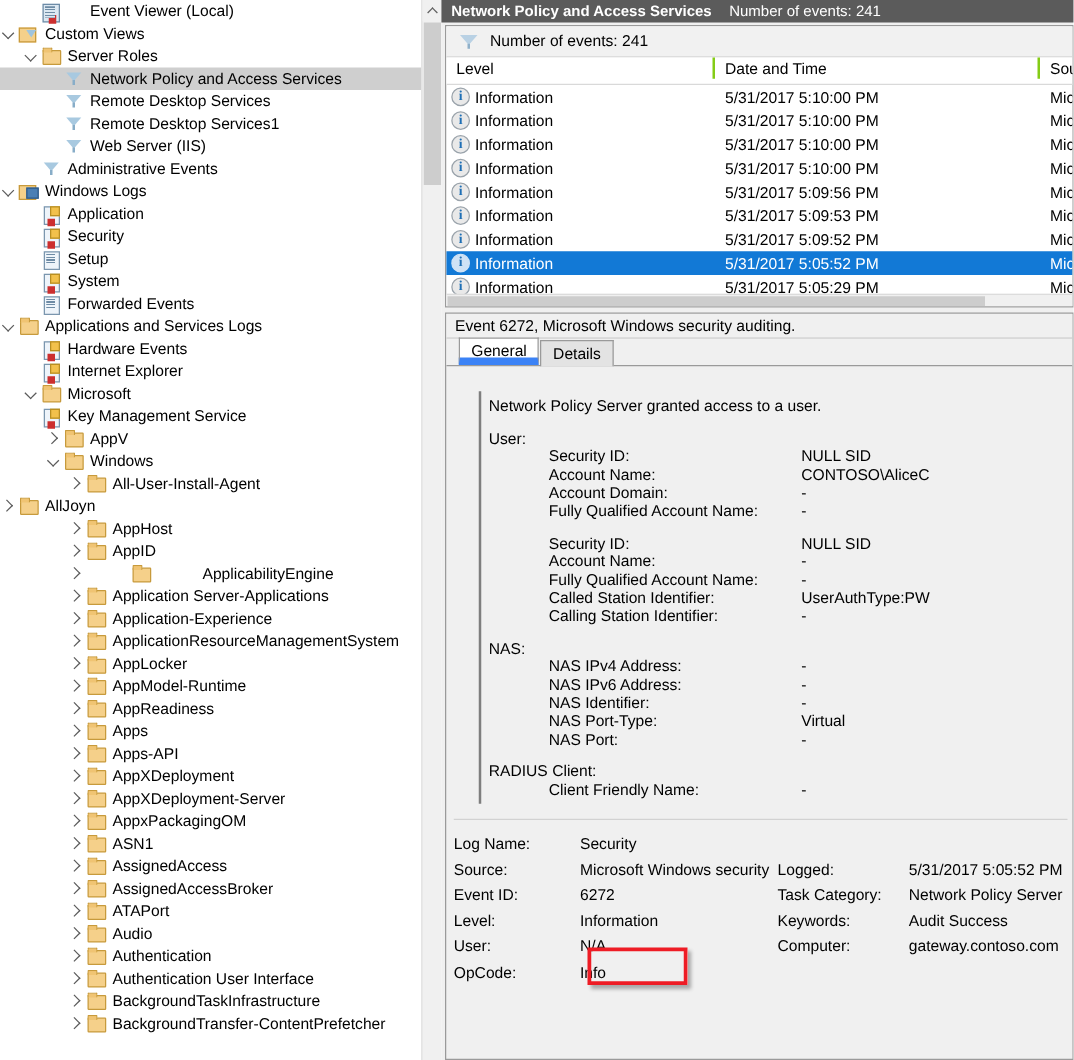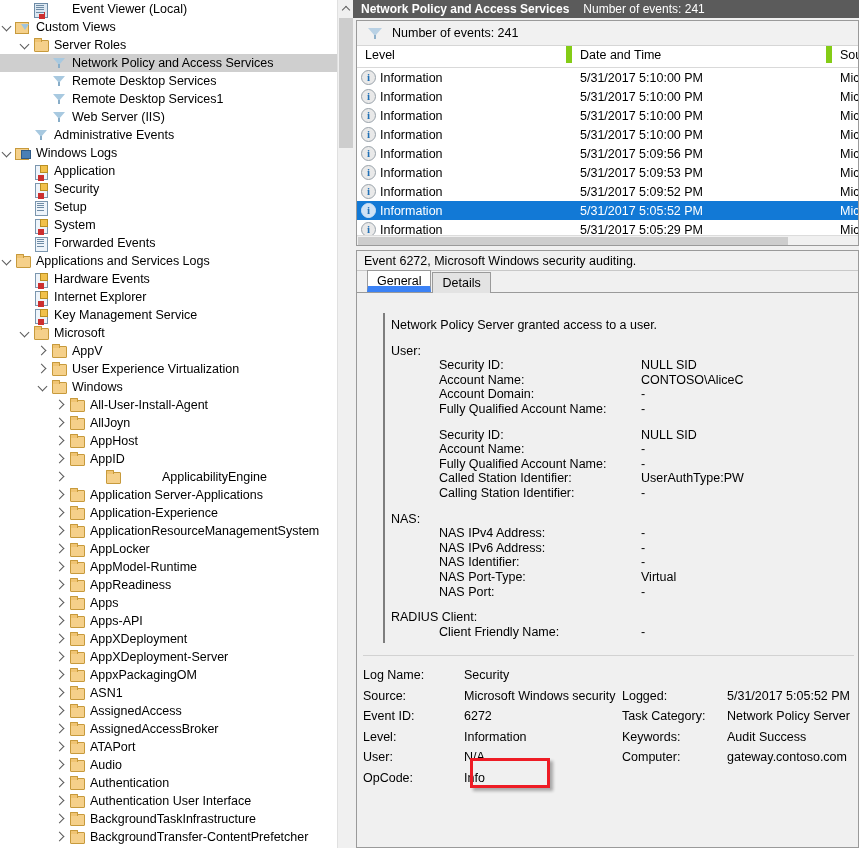--- a/index.html
+++ b/index.html
@@ -209,21 +209,21 @@
 
   #col-head {
     display: flex; height: 22px;
     background: #ffffff;
     border-bottom: 1px solid #d9d9d9;
     font-size: 12.5px;
   }
   #col-head .ch {
     display: flex; align-items: center;
     padding-left: 8px;
-    border-right: 6px solid #84cc16;
+    border-right: 2px solid #84cc16;
     height: 17px;
   }
   .col-level { width: 215px; flex: 0 0 215px; }
   .col-date  { width: 260px; flex: 0 0 260px; }
   .col-src   { flex: 1 1 auto; }
 
   #rows { position: relative; }
   .erow {
     display: flex; height: 19px; align-items: center;
     font-size: 12.5px; white-space: nowrap;
@@ -421,50 +421,45 @@
           <span class="chev "></span>
           <span class="ticon ico-logx"></span>
           <span class="label">Hardware Events</span>
         </div>
         <div class="tnode" style="padding-left: 18px;">
           <span class="chev "></span>
           <span class="ticon ico-logx"></span>
           <span class="label">Internet Explorer</span>
         </div>
         <div class="tnode" style="padding-left: 18px;">
+          <span class="chev open"></span>
+          <span class="ticon ico-folder"></span>
+          <span class="label">Microsoft</span>
+        </div>
+        <div class="tnode" style="padding-left: 18px;">
           <span class="chev "></span>
           <span class="ticon ico-logx"></span>
           <span class="label">Key Management Service</span>
         </div>
-        <div class="tnode" style="padding-left: 18px;">
-          <span class="chev open"></span>
-          <span class="ticon ico-folder"></span>
-          <span class="label">Microsoft</span>
-        </div>
         <div class="tnode" style="padding-left: 36px;">
           <span class="chev closed"></span>
           <span class="ticon ico-folder"></span>
           <span class="label">AppV</span>
-        </div>
-        <div class="tnode" style="padding-left: 36px;">
-          <span class="chev closed"></span>
-          <span class="ticon ico-folder"></span>
-          <span class="label">User Experience Virtualization</span>
         </div>
         <div class="tnode" style="padding-left: 36px;">
           <span class="chev open"></span>
           <span class="ticon ico-folder"></span>
           <span class="label">Windows</span>
         </div>
         <div class="tnode" style="padding-left: 54px;">
           <span class="chev closed"></span>
           <span class="ticon ico-folder"></span>
           <span class="label">All-User-Install-Agent</span>
         </div>
-        <div class="tnode" style="padding-left: 54px;">
+        <div class="tnode" style="">
           <span class="chev closed"></span>
           <span class="ticon ico-folder"></span>
           <span class="label">AllJoyn</span>
         </div>
         <div class="tnode" style="padding-left: 54px;">
           <span class="chev closed"></span>
           <span class="ticon ico-folder"></span>
           <span class="label">AppHost</span>
         </div>
         <div class="tnode" style="padding-left: 54px;">

